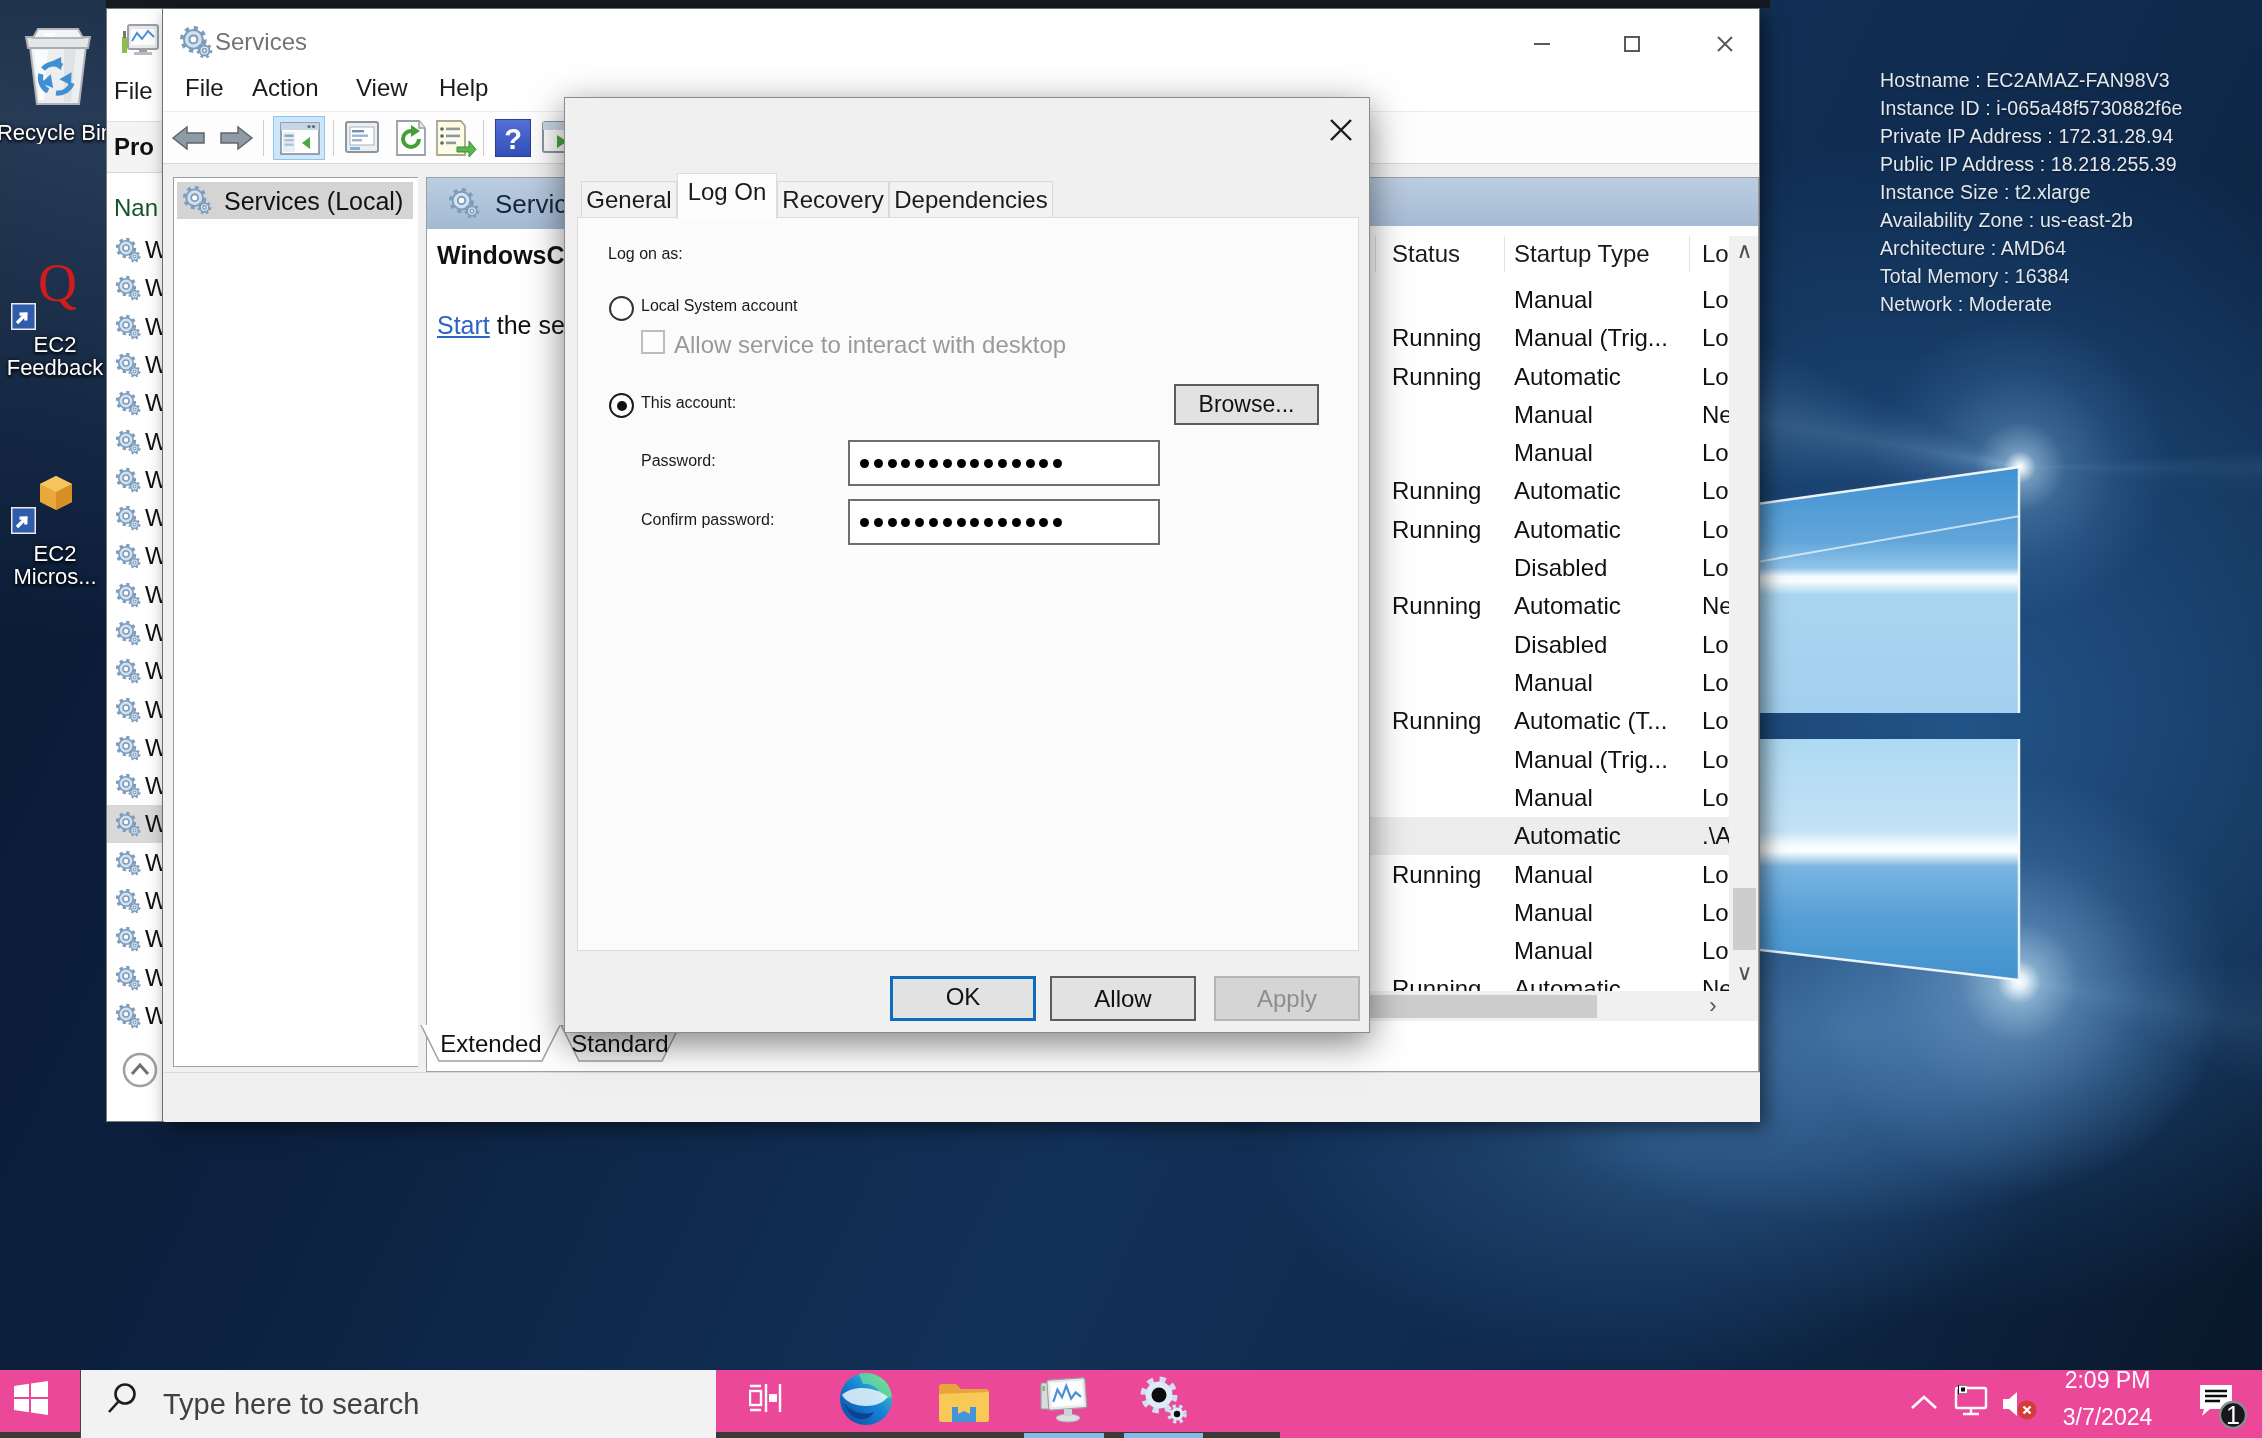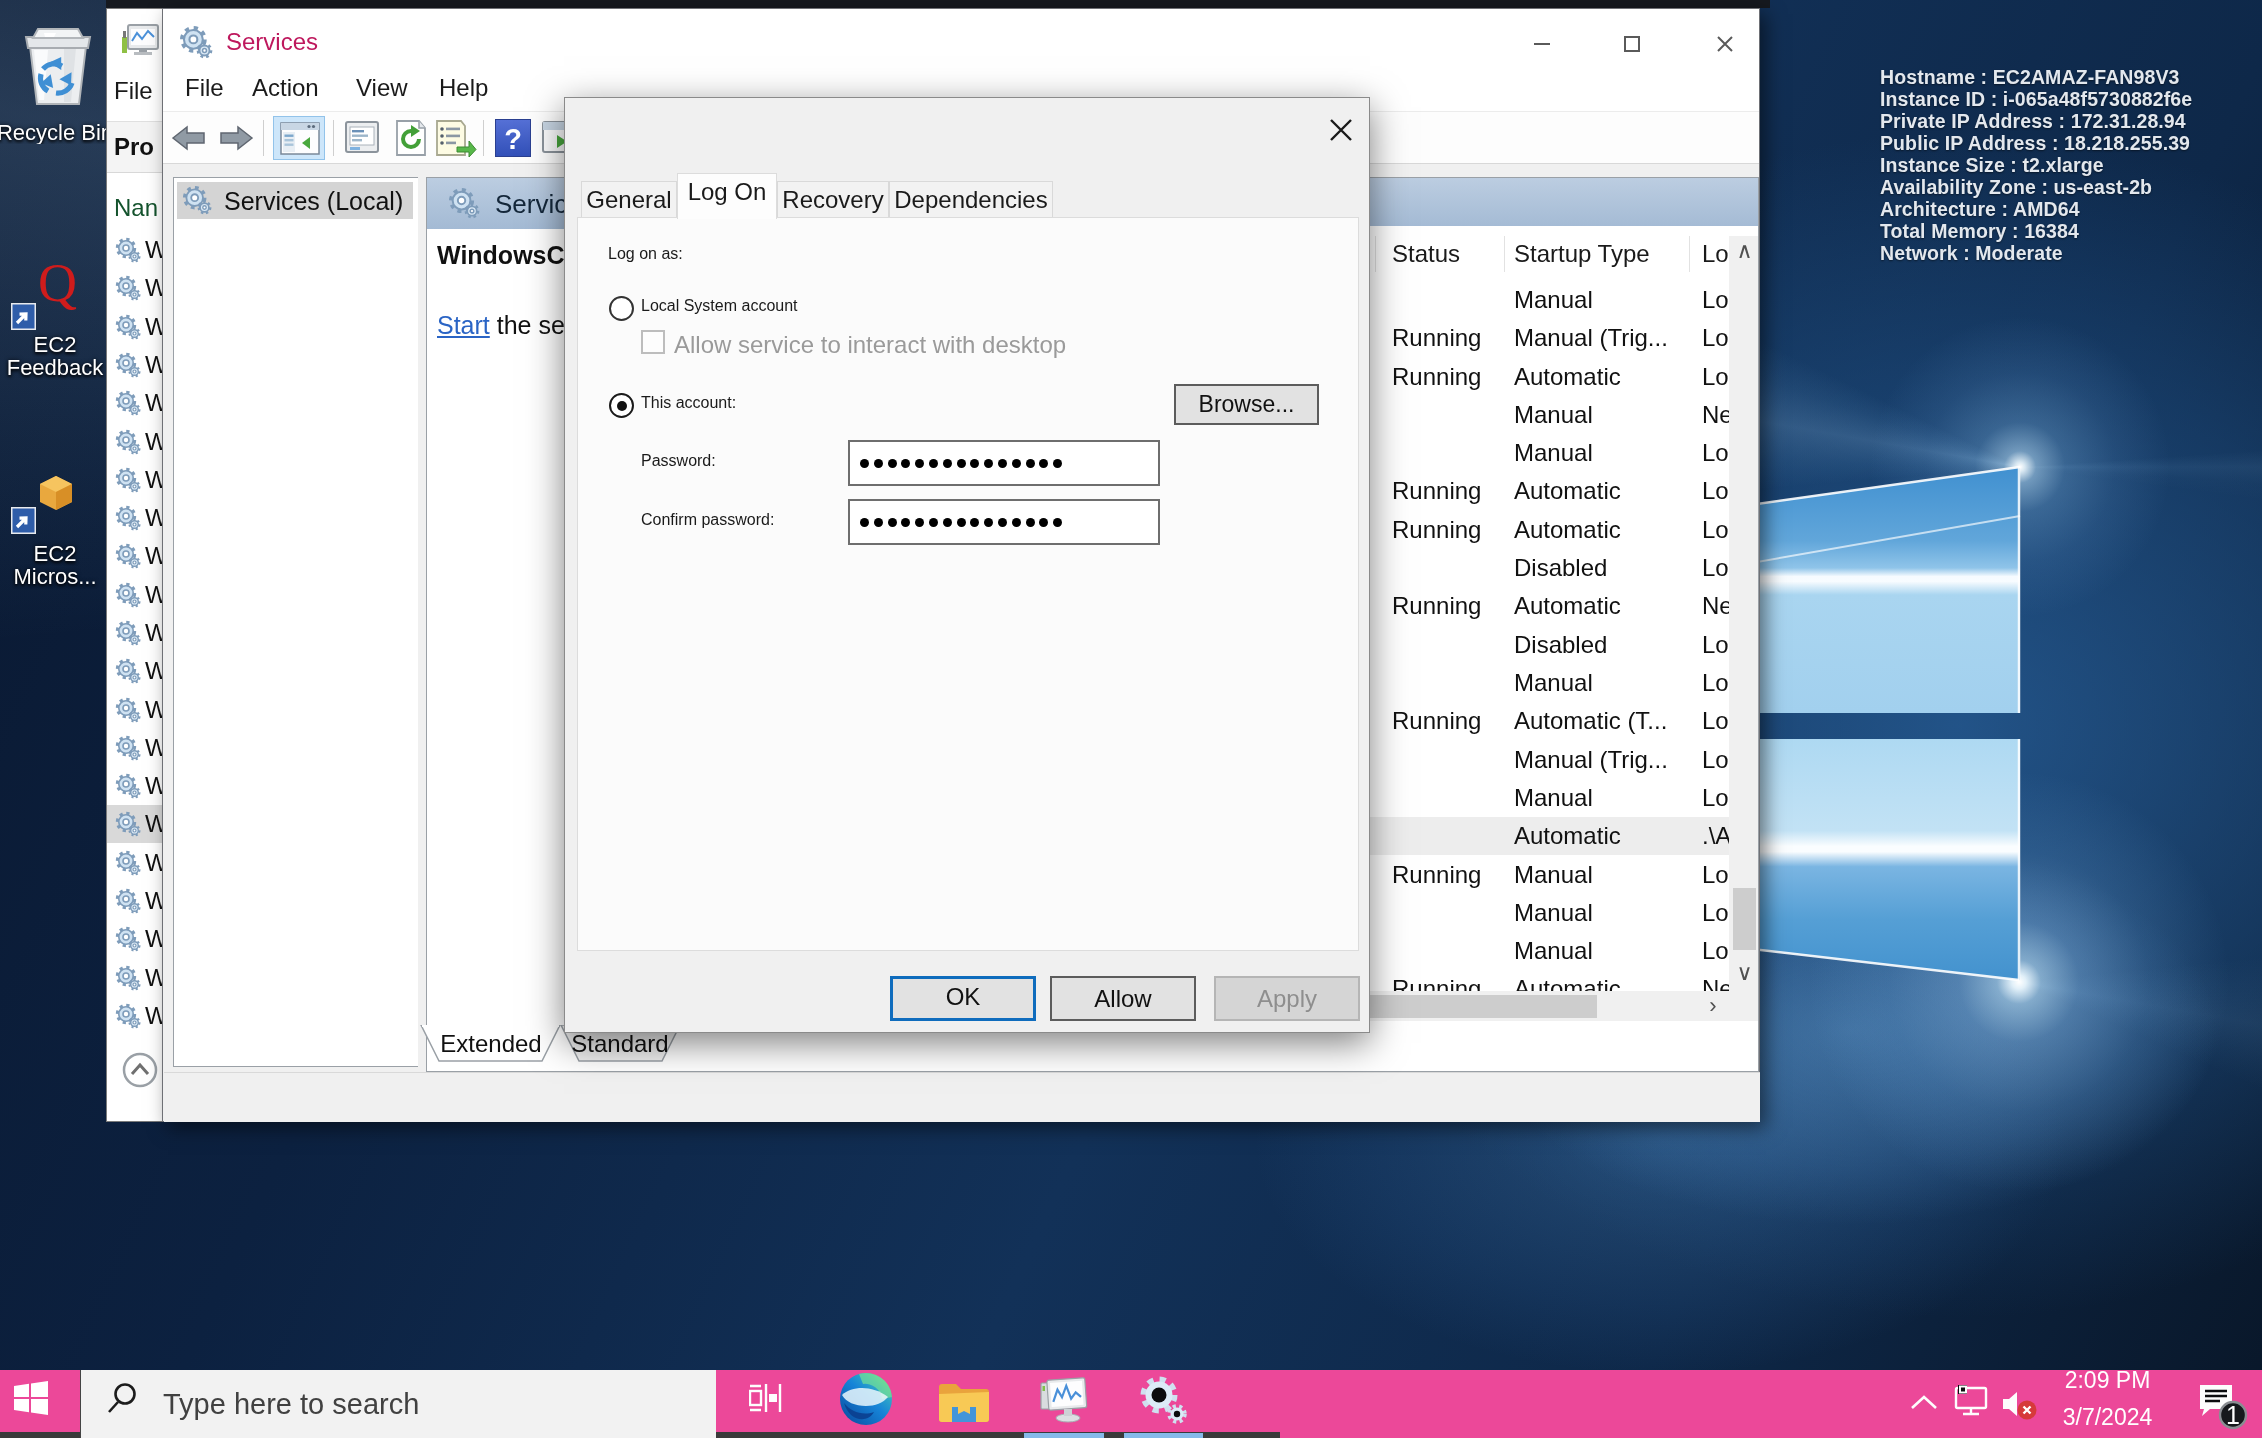--- a/index.html
+++ b/index.html
@@ -17,21 +17,21 @@
   conic-gradient(from 84deg at 2019px 982px, rgba(0,0,0,0) 0deg, rgba(150,205,245,.04) 8deg, rgba(160,208,246,.08) 16deg, rgba(150,205,245,.03) 24deg, rgba(0,0,0,0) 30deg),
   conic-gradient(from 86deg at 2020px 467px, rgba(0,0,0,0) 0deg, rgba(160,210,248,.07) 4deg, rgba(160,210,248,.02) 8deg, rgba(0,0,0,0) 12deg),
   radial-gradient(880px 760px at 1960px 725px, rgba(42,100,160,.72) 0%, rgba(32,82,136,.45) 48%, rgba(0,0,0,0) 78%),
   linear-gradient(115deg, #0a1830 0%, #0c2140 28%, #123158 55%, #0e2849 78%, #091729 100%);
 }
 
 #topstrip{left:106px;top:0;width:1664px;height:8px;background:#16191f;}
 
 .dico{color:#fff;font-size:22px;text-align:center;text-shadow:0 2px 3px rgba(0,0,0,.9),0 0 4px rgba(0,0,0,.8);line-height:23px;}
 
-#sysinfo{left:1880px;top:66px;color:#e3e8ee;font-size:19.5px;font-weight:bold;line-height:22px;white-space:pre;letter-spacing:0.1px;text-shadow:0 1px 2px rgba(0,0,0,.5);}
+#sysinfo{left:1880px;top:66px;color:#e3e8ee;font-size:19.5px;font-weight:normal;line-height:28px;white-space:pre;letter-spacing:0.1px;text-shadow:0 1px 2px rgba(0,0,0,.5);}
 
 .win{background:#f0f0f0;border:1px solid #6e7075;box-shadow:6px 6px 18px rgba(0,0,0,.5);}
 
 #bwin{left:106px;top:8px;width:62px;height:1114px;background:#fff;border:1px solid #7a7a7a;overflow:hidden;}
 
 #fwin{left:162px;top:8px;width:1598px;height:1114px;}
 #fwin .titlebar{left:0;top:0;width:100%;height:67px;background:#fff;}
 #fwin .menubar{left:0;top:67px;width:100%;height:36px;background:#fff;}
 #fwin .menubar span{position:absolute;top:-2px;font-size:24px;color:#1a1a1a;}
 #fwin .toolbar{left:0;top:102px;width:100%;height:53px;background:#fdfdfd;border-top:1px solid #ececec;border-bottom:1px solid #d8d8d8;}
@@ -303,21 +303,21 @@
     <circle cx="19" cy="19" r="16" fill="none" stroke="#9aa0a6" stroke-width="2.5"></circle>
     <path d="M11 23 L19 14 L27 23" fill="none" stroke="#707070" stroke-width="3"></path>
   </svg>
 </div>
 
 <div id="fwin" class="abs win">
   <div class="titlebar abs">
     <svg class="abs" style="left:16px;top:16px;" width="34" height="34" viewBox="0 0 26 26">
         <use href="#sgear"></use>
       </svg>
-    <span class="abs" style="left:63px;top:19px;font-size:24px;color:#be185d;">Services</span>
+    <span class="abs" style="left:52px;top:19px;font-size:24px;color:#737373;">Services</span>
     <svg class="abs" style="left:1368px;top:24px;" width="22" height="22" viewBox="0 0 22 22">
         <line x1="3" y1="11" x2="19" y2="11" stroke="#5a5a5a" stroke-width="2"></line>
       </svg>
     <svg class="abs" style="left:1458px;top:24px;" width="22" height="22" viewBox="0 0 22 22">
         <rect x="4" y="4" width="14" height="14" fill="none" stroke="#5a5a5a" stroke-width="2"></rect>
       </svg>
     <svg class="abs" style="left:1551px;top:24px;" width="22" height="22" viewBox="0 0 22 22">
         <path d="M4 4 L18 18 M18 4 L4 18" stroke="#5a5a5a" stroke-width="2"></path>
       </svg>
   </div>

